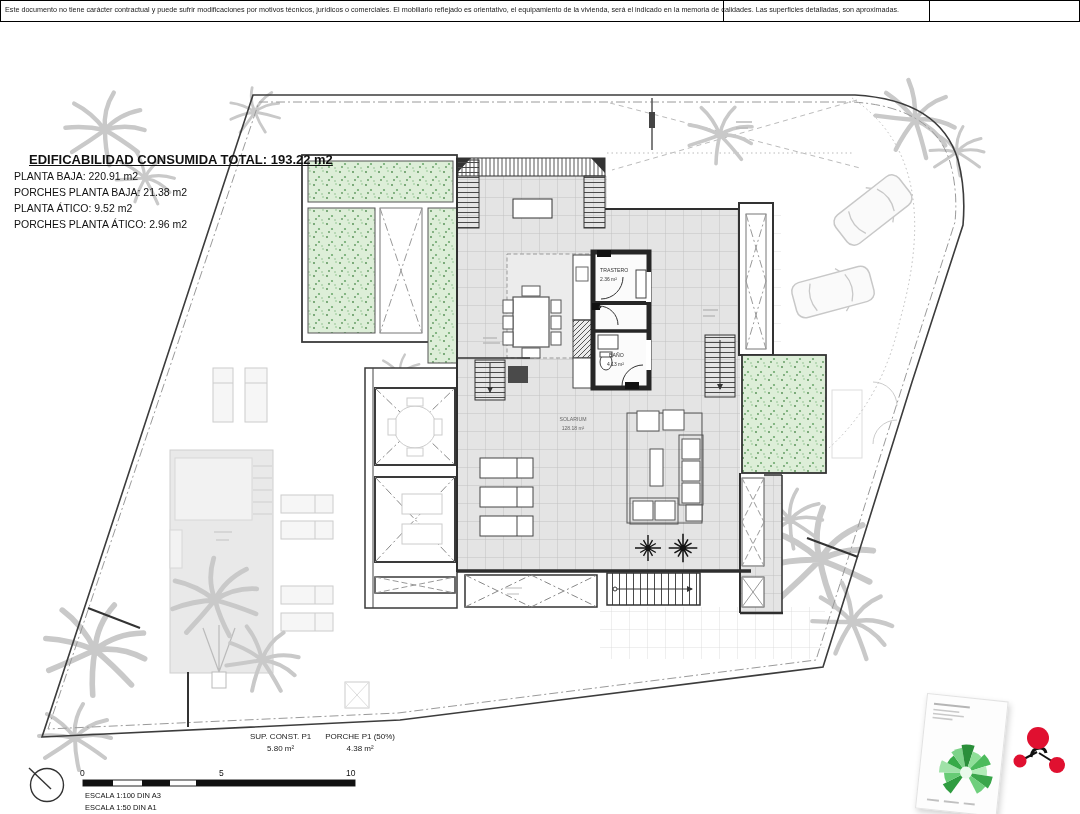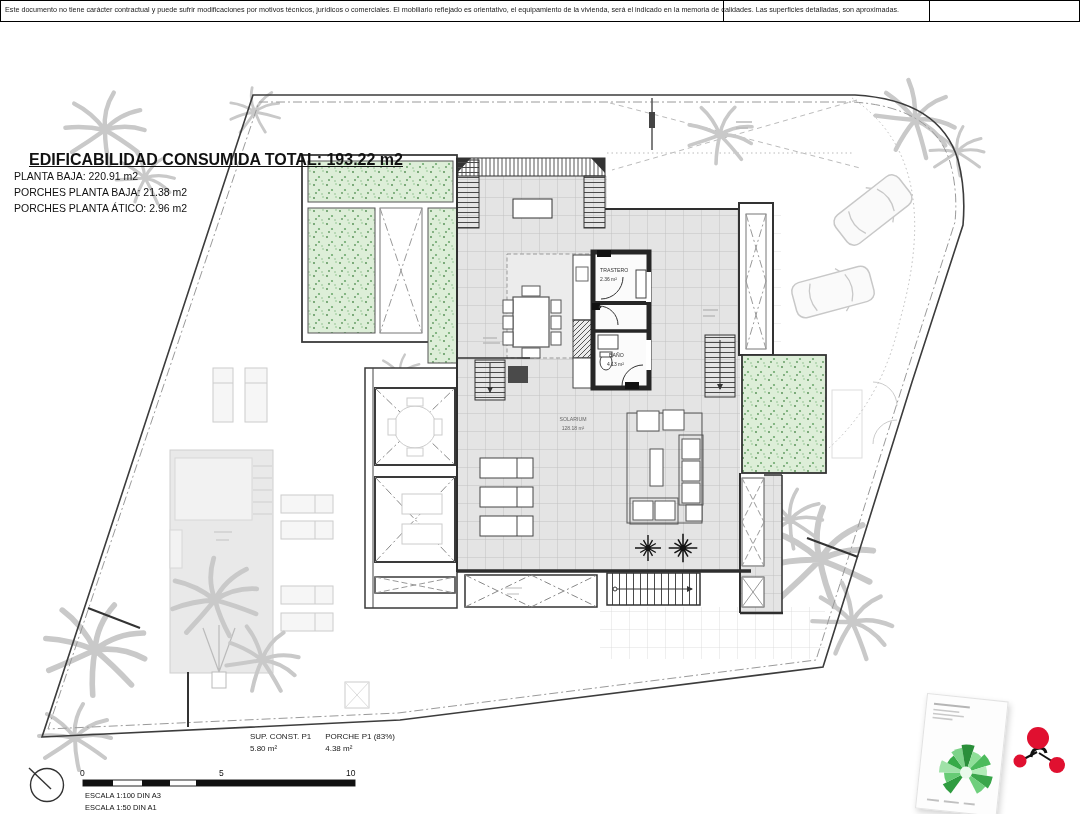--- a/index.html
+++ b/index.html
@@ -3,22 +3,22 @@
 <meta charset="utf-8">
 <style>
   html,body{margin:0;padding:0;background:#fff;}
   #page{position:relative;width:1080px;height:814px;background:#fff;overflow:hidden;
         font-family:"Liberation Sans", sans-serif;color:#1a1a1a;}
   .abs{position:absolute;}
   #disclaimer{left:0;top:0;width:1078px;height:20px;border:1px solid #000;background:#fff;}
   #disclaimer .txt{position:absolute;left:4px;top:4px;font-size:7.2px;color:#222;white-space:nowrap;}
   .bar-div{position:absolute;top:0;width:1px;height:20px;background:#000;}
   #summary{left:14px;top:152px;font-size:10.5px;line-height:16px;color:#111;}
-  #summary .title{font-weight:bold;text-decoration:underline;font-size:16px;padding-left:15px;}
-  #totals{left:250px;top:731px;display:flex;gap:14px;font-size:8px;line-height:12px;color:#222;}
+  #summary .title{font-weight:bold;text-decoration:underline;font-size:13px;padding-left:15px;}
+  #totals{left:250px;top:731px;display:flex;gap:14px;font-size:8px;line-height:12px;color:#222;text-align:center;}
   #stamp{left:926px;top:694px;width:80px;height:114px;background:#fdfdfd;border:1px solid #e2e2e2;
          box-shadow:2px 3px 6px rgba(0,0,0,.18);transform:rotate(6deg);transform-origin:10px 10px;}
   svg text{font-family:"Liberation Sans", sans-serif;}
 </style>
 </head>
 <body>
 
 <div id="page">
 
   <svg class="abs" style="left:0;top:0" width="1080" height="814" viewBox="0 0 1080 814">
@@ -315,30 +315,31 @@
   <div id="disclaimer" class="abs">
     <div class="txt">Este documento no tiene carácter contractual y puede sufrir modificaciones por motivos técnicos, jurídicos o comerciales. El mobiliario reflejado es orientativo, el equipamiento de la vivienda, será el indicado en la memoria de calidades. Las superficies detalladas, son aproximadas.</div>
     <div class="bar-div" style="left:722px"></div>
     <div class="bar-div" style="left:928px"></div>
   </div>
 
   <div id="summary" class="abs">
     <div class="title">EDIFICABILIDAD CONSUMIDA TOTAL: 193.22 m2</div>
     <div>PLANTA BAJA: 220.91 m2</div>
     <div>PORCHES PLANTA BAJA: 21.38 m2</div>
+    <div>PLANTA ÁTICO: 9.52 m2</div>
     <div>PORCHES PLANTA ÁTICO: 2.96 m2</div>
   </div>
 
   <div id="totals" class="abs">
     <div>
       <div>SUP. CONST. P1</div>
       <div>5.80 m²</div>
     </div>
     <div>
-      <div>PORCHE P1 (83%)</div>
+      <div>PORCHE P1 (50%)</div>
       <div>4.38 m²</div>
     </div>
   </div>
 
   <div id="stamp" class="abs">
     <svg width="80" height="114" viewBox="0 0 80 114">
       <rect x="7" y="8" width="36" height="2" fill="#b5b5b5"></rect>
       <rect x="7" y="14" width="26" height="1.6" fill="#c9c9c9"></rect>
       <rect x="7" y="18" width="31" height="1.6" fill="#c9c9c9"></rect>
       <rect x="7" y="22" width="20" height="1.6" fill="#c9c9c9"></rect>

